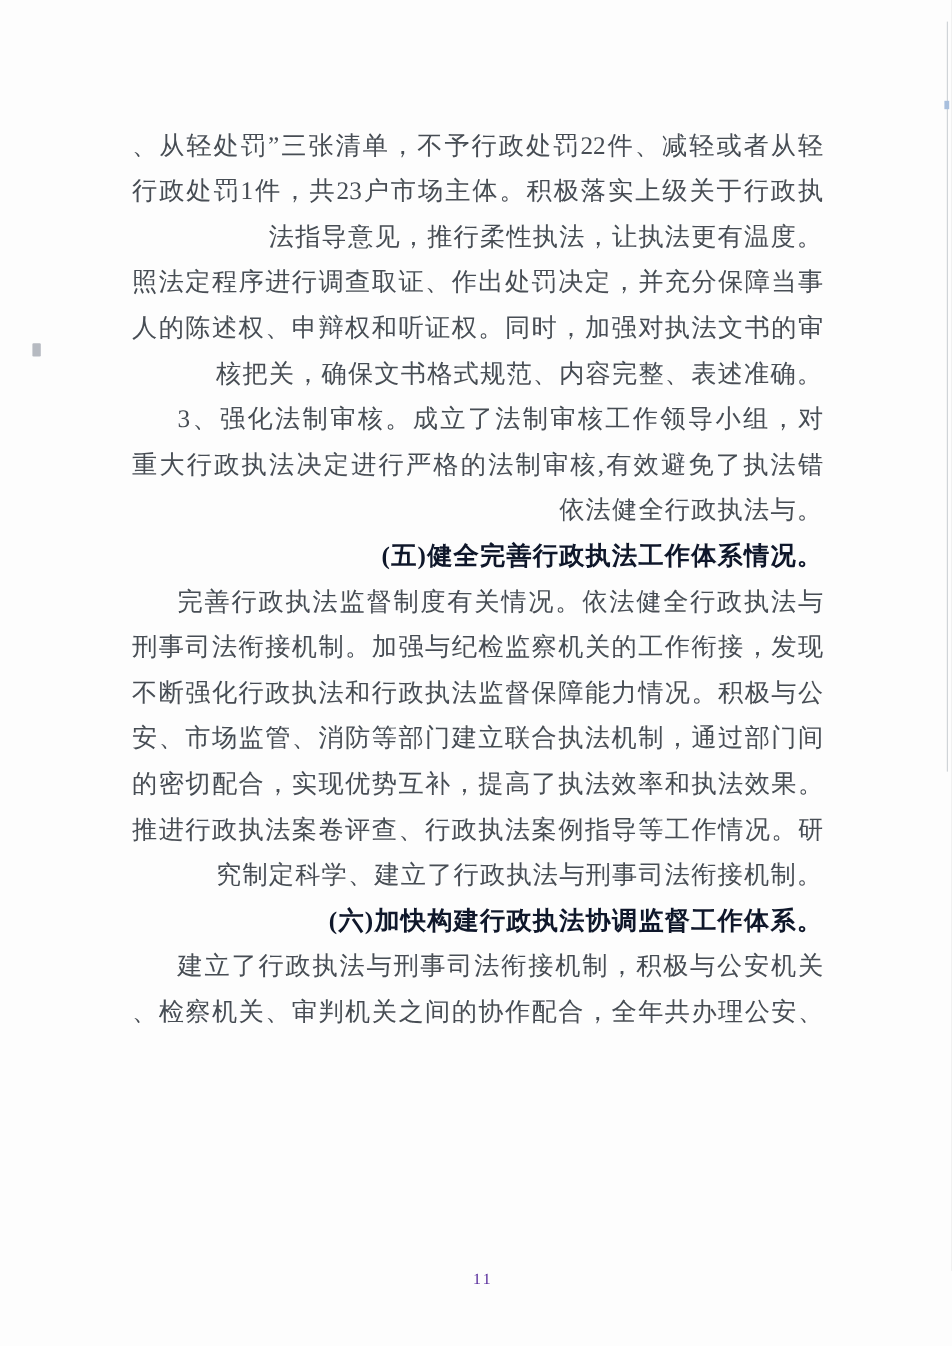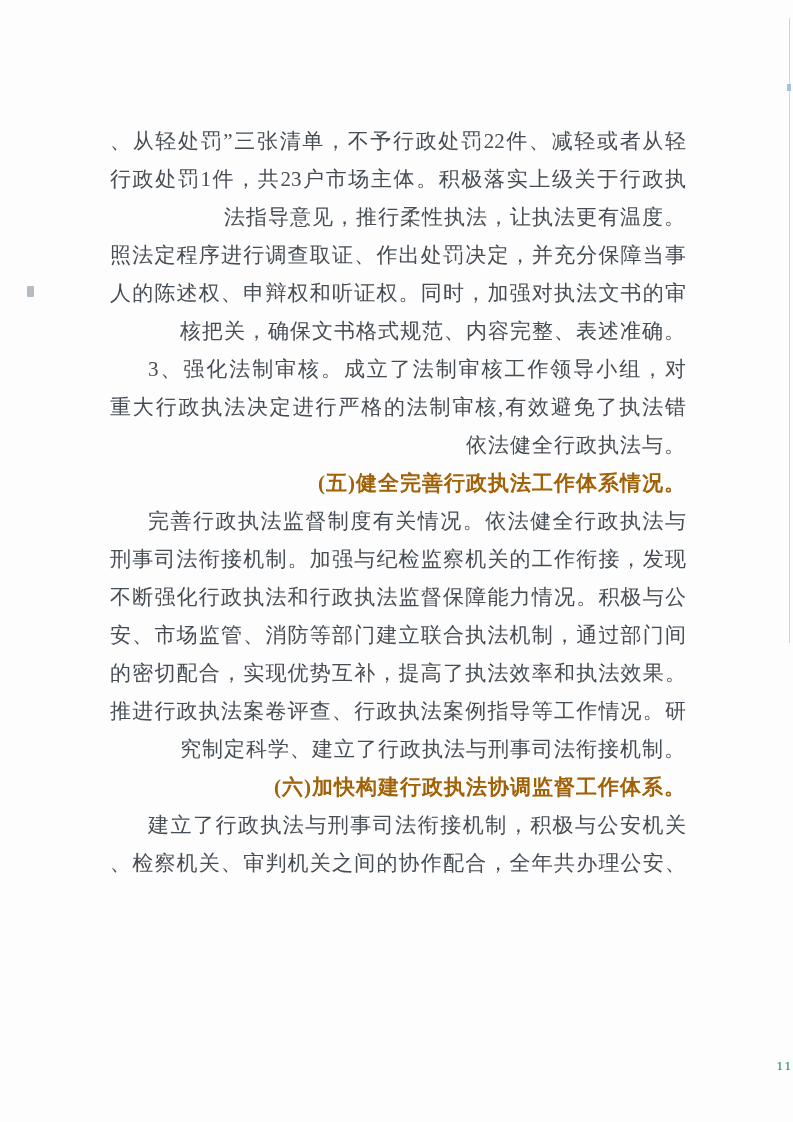--- a/index.html
+++ b/index.html
@@ -11,21 +11,21 @@
     position: relative;
     width: 793px;
     height: 1122px;
     background: #fdfdfd;
     overflow: hidden;
     font-family: "Liberation Serif", serif;
   }
   .body-text {
     position: absolute;
     left: 110px;
-    top: 122px;
+    top: 102px;
     width: 576px;
   }
   .line {
     height: 38px;
     line-height: 38px;
     font-size: 21px;
     letter-spacing: 1px;
     color: #474d54;
     text-align: right;
     white-space: normal;
@@ -33,31 +33,31 @@
   .line.j {
     letter-spacing: 0;
     text-align: justify;
     text-align-last: justify;
   }
   .line.ind {
     padding-left: 38px;
   }
   .line.bold {
     font-weight: bold;
-    color: #a16207;
+    color: #0f172a;
   }
   .page-num {
     position: absolute;
     top: 1058px;
     left: 0;
     right: 0;
-    text-align: right;
+    text-align: center;
     font-size: 13px;
     letter-spacing: 2px;
-    color: #0f766e;
+    color: #4c1d95;
     margin-left: 12px;
   }
   .speck-left {
     position: absolute;
     left: 27px;
     top: 286px;
     width: 7px;
     height: 11px;
     border-radius: 1px;
     background: #a9aeb6;

